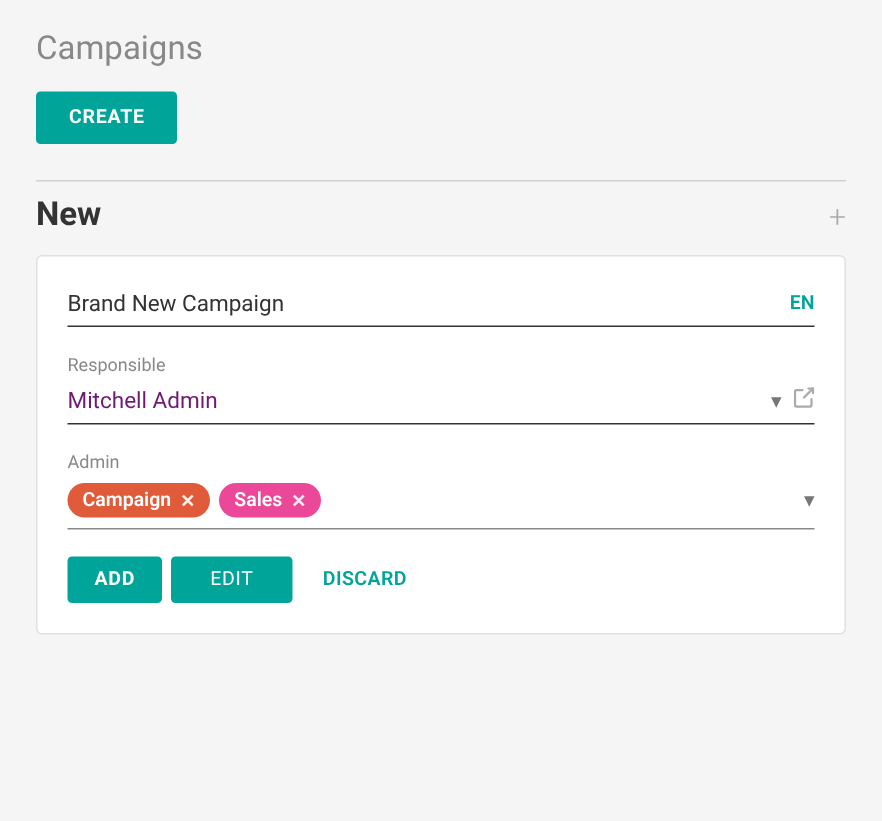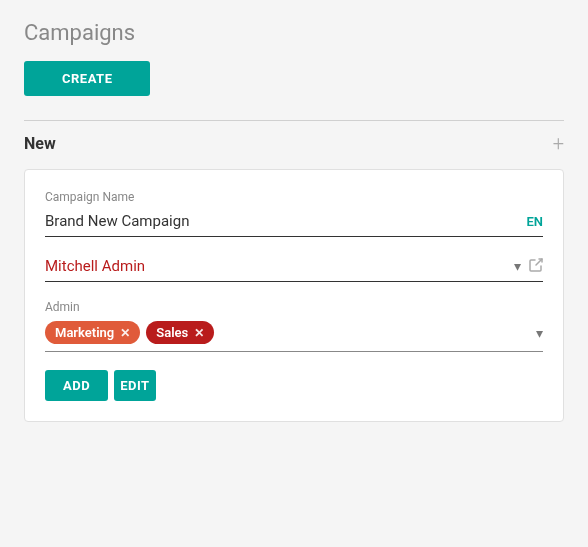--- a/index.html
+++ b/index.html
@@ -27,21 +27,21 @@
       font-size: 22px;
       color: #888888;
       font-weight: 400;
       margin-bottom: 16px;
     }
 
     .create-button {
       background-color: #00a499;
       color: #ffffff;
       border: none;
-      padding: 10px 38px;
+      padding: 10px 22px;
       font-size: 13px;
       font-weight: 700;
       letter-spacing: 0.5px;
       cursor: pointer;
       border-radius: 3px;
       margin-bottom: 24px;
     }
 
     .divider-line {
       border: none;
@@ -51,21 +51,21 @@
 
     .section-header {
       display: flex;
       justify-content: space-between;
       align-items: center;
       padding: 10px 0 10px 0;
       margin-bottom: 0;
     }
 
     .section-title {
-      font-size: 16px;
+      font-size: 22px;
       font-weight: 700;
       color: #333333;
     }
 
     .add-icon {
       font-size: 20px;
       color: #aaaaaa;
       cursor: pointer;
       font-weight: 300;
     }
@@ -118,21 +118,21 @@
     .select-row {
       display: flex;
       align-items: center;
       border-bottom: 1px solid #333333;
       padding-bottom: 4px;
     }
 
     .select-value {
       flex: 1;
       font-size: 15px;
-      color: #b91c1c;
+      color: #701a75;
       padding: 2px 0;
     }
 
     .dropdown-arrow {
       color: #777777;
       font-size: 14px;
       margin-left: 4px;
       cursor: pointer;
     }
 
@@ -162,21 +162,21 @@
       font-weight: 600;
       color: #ffffff;
       gap: 6px;
     }
 
     .tag-marketing {
       background-color: #e05b3a;
     }
 
     .tag-sales {
-      background-color: #b91c1c;
+      background-color: #ec4899;
     }
 
     .tag-close {
       cursor: pointer;
       font-size: 12px;
       opacity: 0.9;
     }
 
     .tags-dropdown {
       margin-left: auto;
@@ -201,23 +201,23 @@
       font-weight: 700;
       letter-spacing: 0.5px;
       cursor: pointer;
       border-radius: 3px;
     }
 
     .btn-edit {
       background-color: #00a499;
       color: #ffffff;
       border: none;
-      padding: 8px 6px;
-      font-size: 13px;
-      font-weight: 700;
+      padding: 8px 26px;
+      font-size: 13px;
+      font-weight: 400;
       letter-spacing: 0.5px;
       cursor: pointer;
       border-radius: 3px;
     }
 
     .btn-discard {
       background: transparent;
       color: #00a499;
       border: none;
       padding: 8px 14px;
@@ -238,55 +238,56 @@
   <hr class="divider-line">
 
   <div class="section-header">
     <span class="section-title">New</span>
     <span class="add-icon">+</span>
   </div>
 
   <div class="form-card">
 
     <div class="form-group">
-      <label class="form-label">Campaign Name</label>
       <div class="input-row">
         <input class="form-input" type="text" value="Brand New Campaign" style="">
         <span class="lang-badge">EN</span>
       </div>
     </div>
 
     <div class="form-group">
+      <label class="form-label">Responsible</label>
       <div class="select-row">
         <span class="select-value">Mitchell Admin</span>
         <span class="dropdown-arrow">▾</span>
         <span class="external-link-icon">
           <svg width="14" height="14" viewBox="0 0 14 14" fill="none" xmlns="http://www.w3.org/2000/svg">
             <path d="M10 1H13V4" stroke="#aaaaaa" stroke-width="1.5" stroke-linecap="round" stroke-linejoin="round"></path>
             <path d="M13 1L7 7" stroke="#aaaaaa" stroke-width="1.5" stroke-linecap="round"></path>
             <path d="M6 2H2C1.44772 2 1 2.44772 1 3V12C1 12.5523 1.44772 13 2 13H11C11.5523 13 12 12.5523 12 12V8" stroke="#aaaaaa" stroke-width="1.5" stroke-linecap="round"></path>
           </svg>
         </span>
       </div>
     </div>
 
     <div class="form-group">
       <label class="form-label">Admin</label>
       <div class="tags-row">
         <span class="tag tag-marketing">
-          <span>Marketing</span>
+          <span>Campaign</span>
           <span class="tag-close">✕</span>
         </span>
         <span class="tag tag-sales">
           <span>Sales</span>
           <span class="tag-close">✕</span>
         </span>
         <span class="tags-dropdown">▾</span>
       </div>
     </div>
 
     <div class="action-buttons">
       <button class="btn-add">ADD</button>
       <button class="btn-edit">EDIT</button>
+      <button class="btn-discard">DISCARD</button>
     </div>
 
   </div>
 </div>
 
 </body></html>

